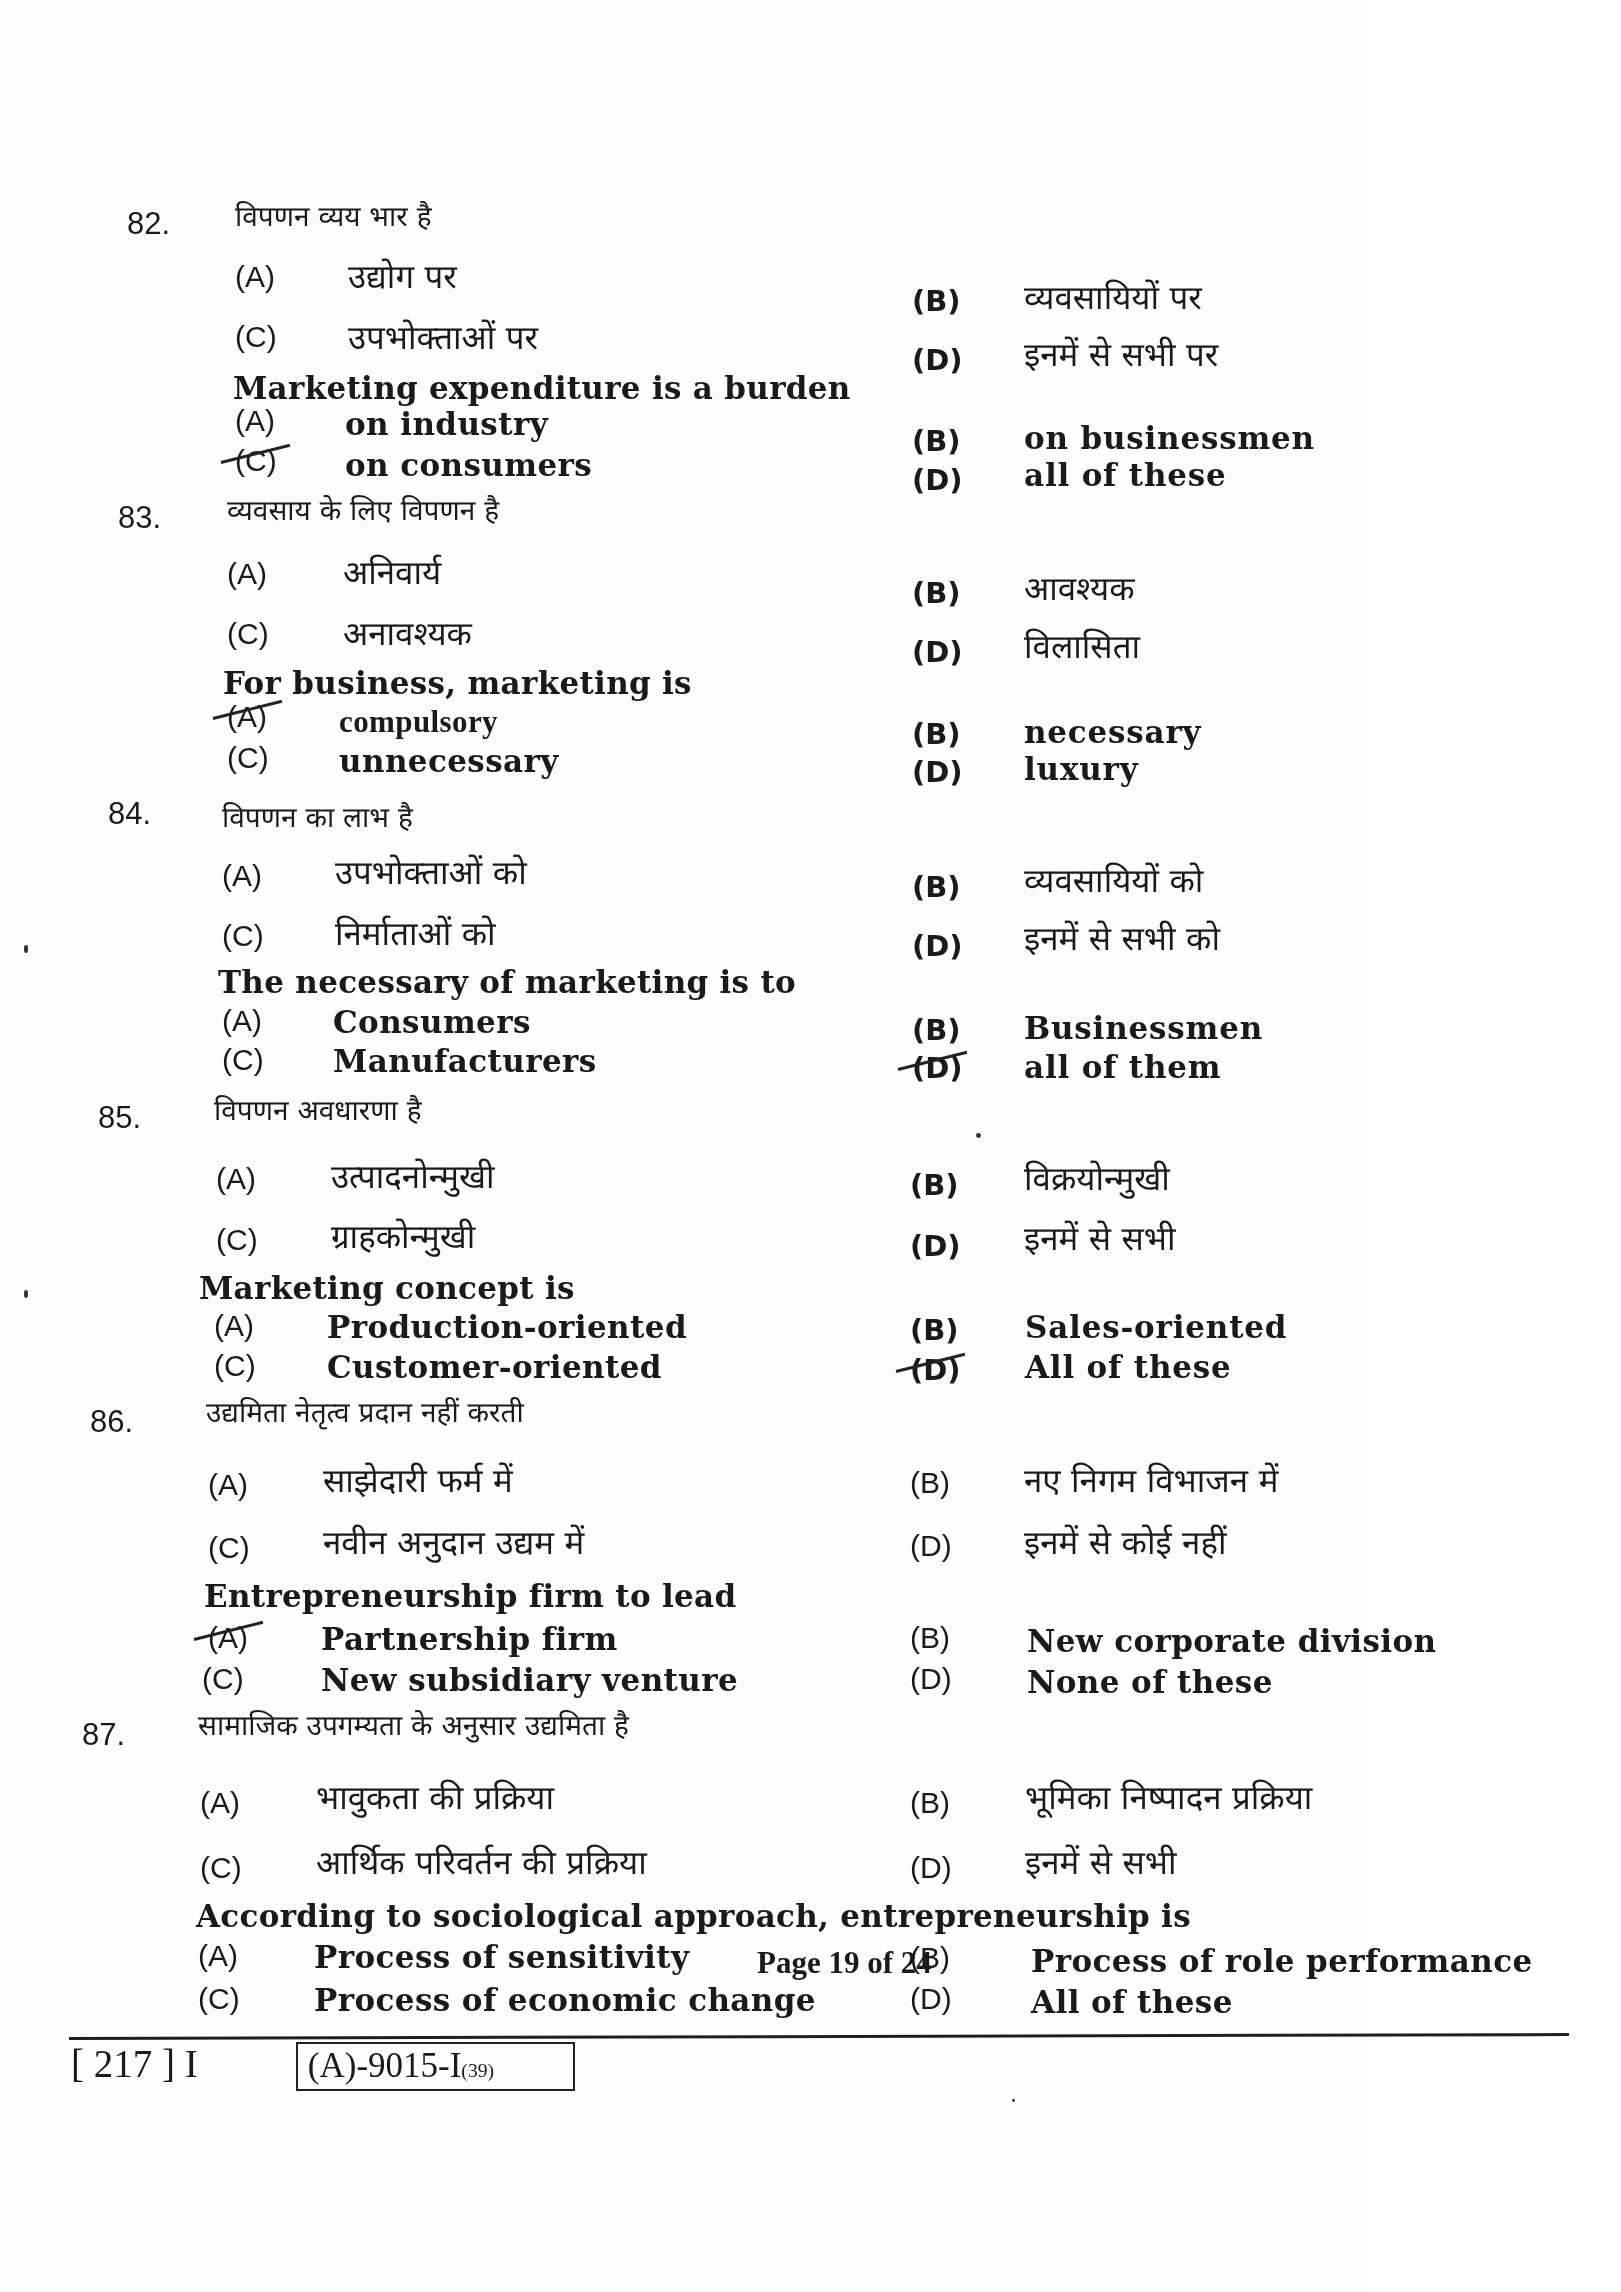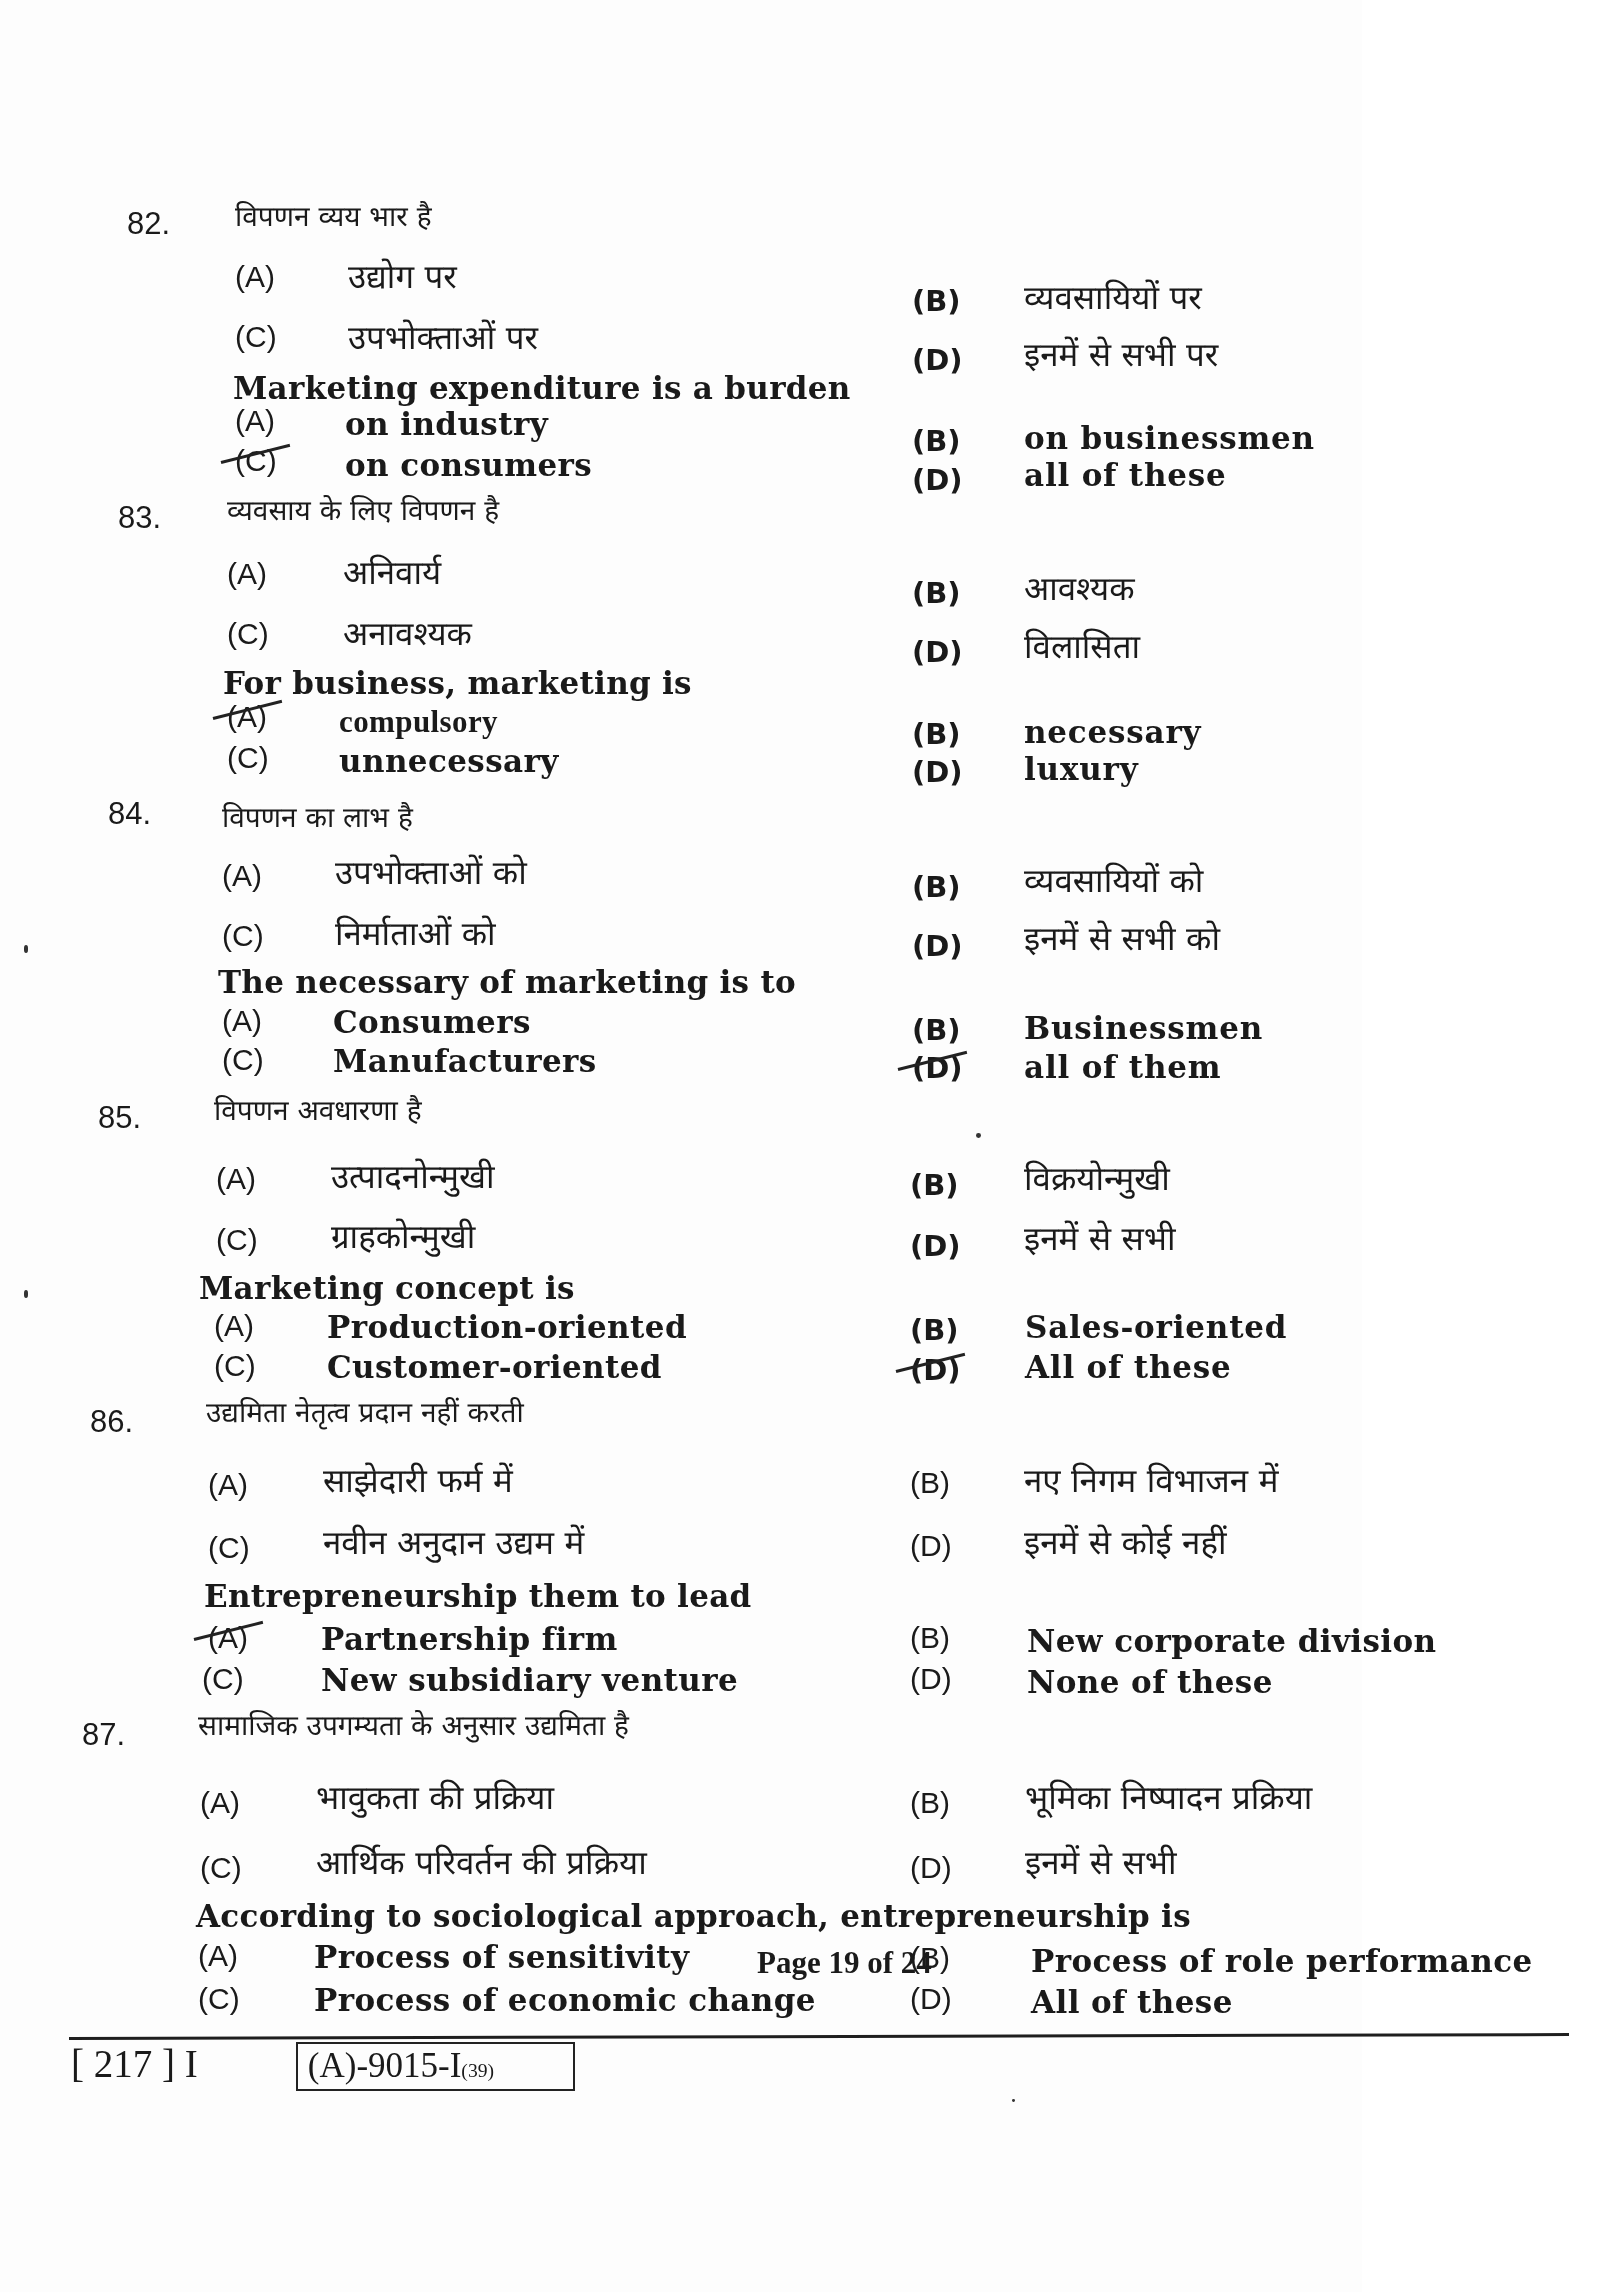--- a/index.html
+++ b/index.html
@@ -130,21 +130,21 @@
     <span class="abs stem-hi" style="left:206px;top:1392px;">उद्यमिता नेतृत्व प्रदान नहीं करती</span>
     <span class="abs lbl-hi" style="left:208px;top:1468px;">(A)</span>
     <span class="abs opt-hi" style="left:323px;top:1457px;">साझेदारी फर्म में</span>
     <span class="abs lbl-hi" style="left:910px;top:1466px;">(B)</span>
     <span class="abs opt-hi" style="left:1024px;top:1457px;">नए निगम विभाजन में</span>
     <span class="abs lbl-hi" style="left:208px;top:1531px;">(C)</span>
     <span class="abs opt-hi" style="left:323px;top:1519px;">नवीन अनुदान उद्यम में</span>
     <span class="abs lbl-hi" style="left:910px;top:1529px;">(D)</span>
     <span class="abs opt-hi" style="left:1024px;top:1519px;">इनमें से कोई नहीं</span>
 
-    <span class="abs stem-en" style="left:204px;top:1578px;">Entrepreneurship them to lead</span>
+    <span class="abs stem-en" style="left:204px;top:1578px;">Entrepreneurship firm to lead</span>
     <span class="abs lbl-en" style="left:208px;top:1621px;"><span class="marked">(A)</span></span>
     <span class="abs opt-en" style="left:321px;top:1621px;">Partnership firm</span>
     <span class="abs lbl-en" style="left:910px;top:1621px;">(B)</span>
     <span class="abs opt-en" style="left:1027px;top:1623px;">New corporate division</span>
     <span class="abs lbl-en" style="left:202px;top:1662px;">(C)</span>
     <span class="abs opt-en" style="left:321px;top:1662px;">New subsidiary venture</span>
     <span class="abs lbl-en" style="left:910px;top:1662px;">(D)</span>
     <span class="abs opt-en" style="left:1027px;top:1664px;">None of these</span>
   </div>
 

